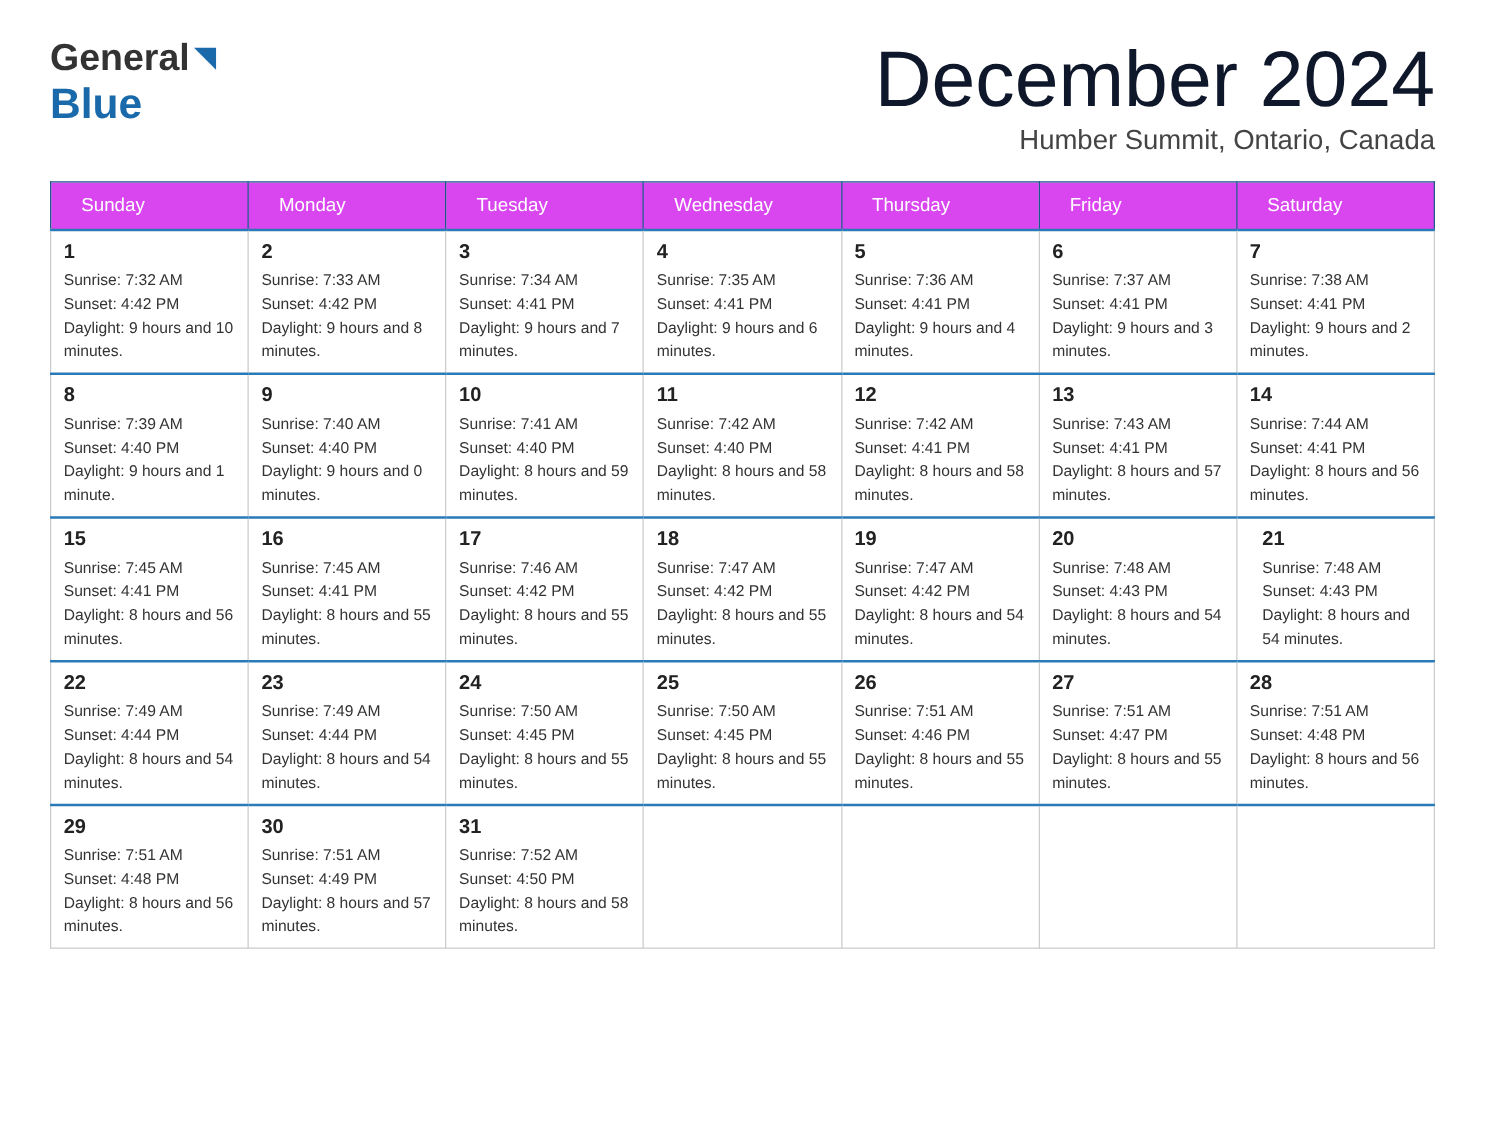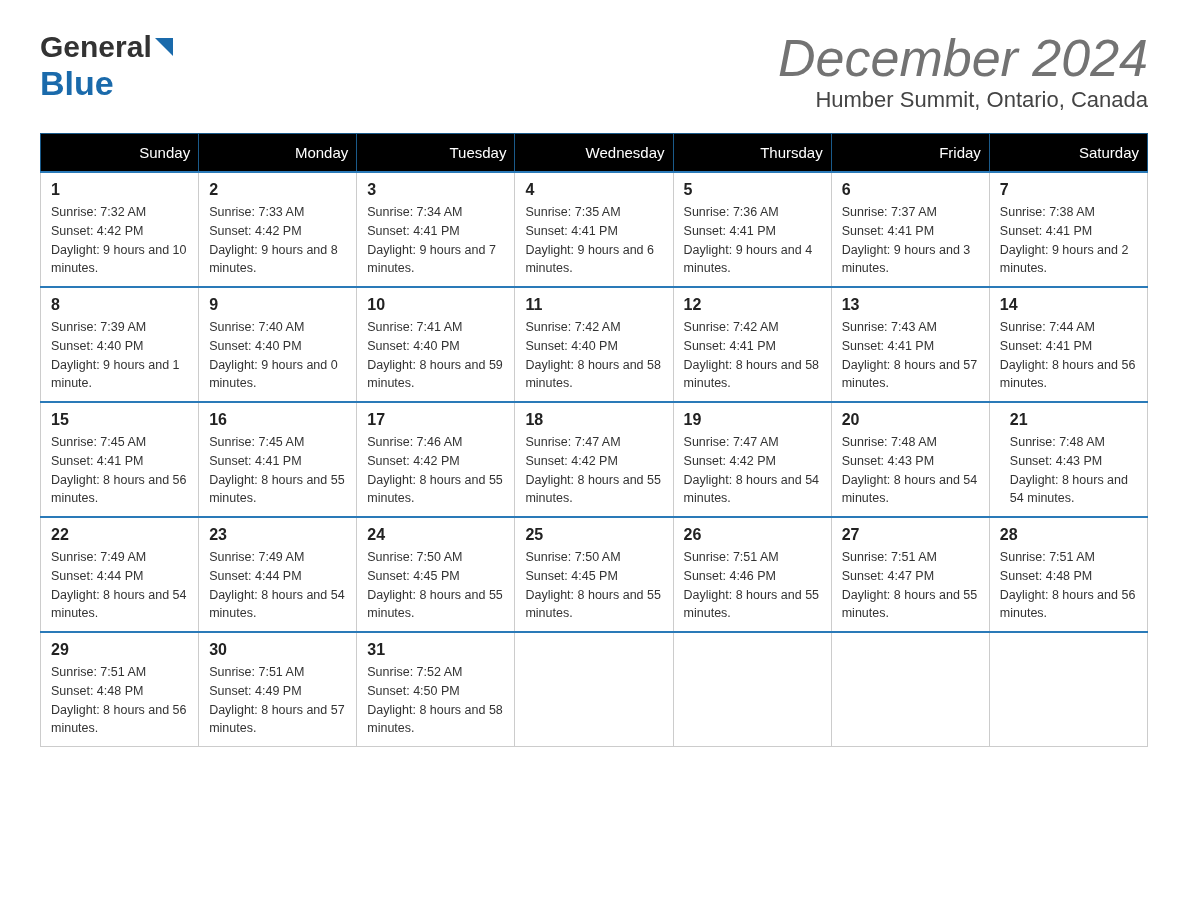--- a/index.html
+++ b/index.html
@@ -22,43 +22,42 @@
       align-items: flex-start;
     }
     .logo-line {
       display: flex;
       align-items: center;
     }
     .title-block {
       text-align: right;
     }
     .month-title {
-      font-size: 52px;
+      font-size: 63px;
       font-weight: normal;
-      color: #737373;
+      color: #0f172a;
       line-height: 1.1;
-      font-style: italic;
     }
     .location-title {
       font-size: 22px;
       color: #444;
       font-weight: normal;
     }
     .calendar-table {
       width: 100%;
       border-collapse: collapse;
       border: 1px solid #aaa;
     }
     .calendar-table th {
-      background-color: #000000;
+      background-color: #d946ef;
       color: #ffffff;
-      padding: 10px 8px;
+      padding: 10px 24px;
       font-size: 15px;
       font-weight: normal;
-      text-align: right;
+      text-align: left;
       border: 1px solid #1a5a8a;
     }
     .calendar-table td {
       vertical-align: top;
       padding: 8px 10px;
       border: 1px solid #cccccc;
       width: calc(100% / 7);
       min-height: 110px;
       height: 110px;
     }

